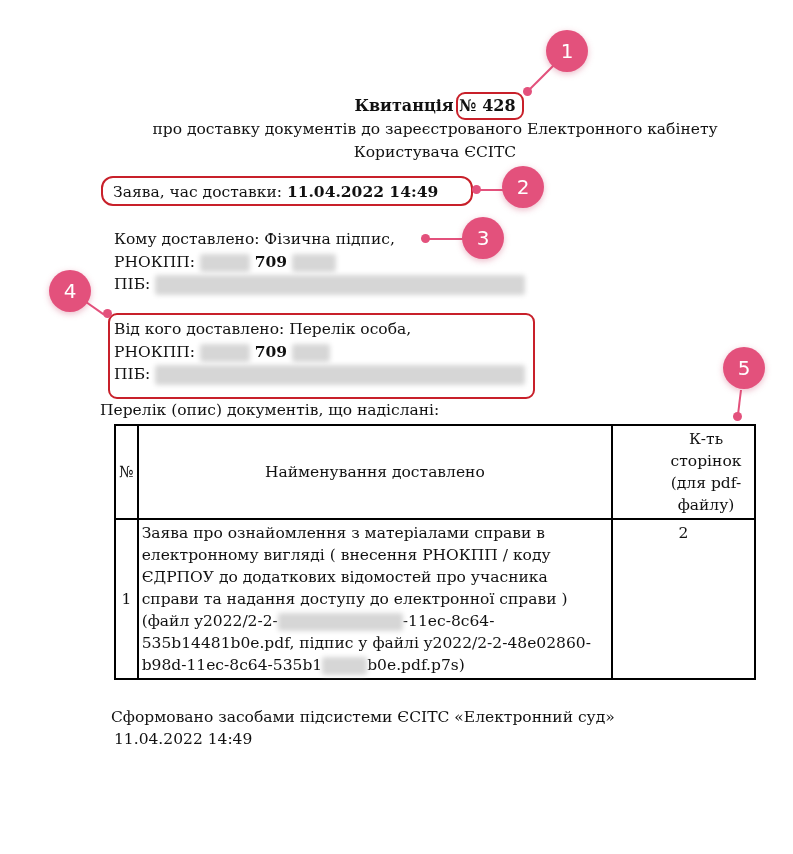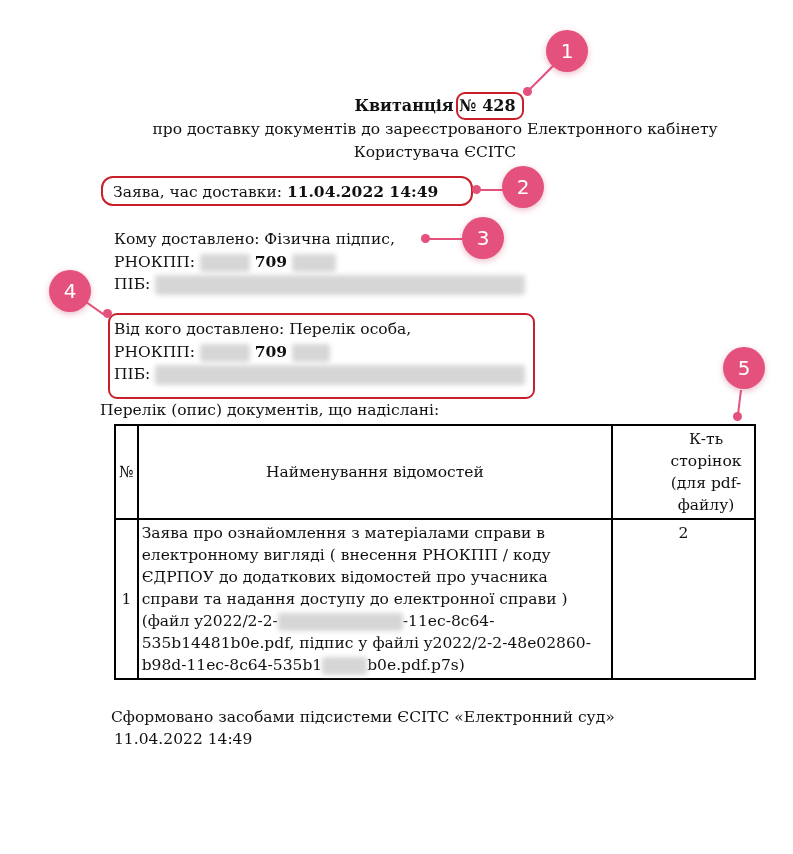--- a/index.html
+++ b/index.html
@@ -75,21 +75,21 @@
   <span>ПІБ:</span>
   <span class="blur" style="width:370px; height:20px;"></span>
 </div>
 
 <div class="abs" style="left:100px; top:401px;">Перелік (опис) документів, що надіслані:</div>
 
 <table class="docs">
   <tbody>
       <tr style="height:94px;">
     <th class="col-no">№</th>
-    <th>Найменування відомостей</th>
+    <th>Найменування доставлено</th>
     <th class="col-pages" style="white-space:normal;padding-left:48px;">К-ть сторінок (для pdf-файлу)</th>
   </tr>
   <tr>
     <td class="col-no">1</td>
     <td class="cell-name">
       <span>Заява про ознайомлення з матеріалами справи в електронному вигляді ( внесення РНОКПП / коду ЄДРПОУ до додаткових відомостей про учасника справи та надання доступу до електронної справи ) (файл y2022/2-2-</span><span class="blur" style="width:125px; height:18px;"></span><span>-11ec-8c64-535b14481b0e.pdf, підпис у файлі y2022/2-2-48e02860-b98d-11ec-8c64-535b1</span><span class="blur" style="width:45px; height:18px;"></span><span>b0e.pdf.p7s)</span>
     </td>
     <td class="cell-pages">2</td>
   </tr>
 </tbody>

